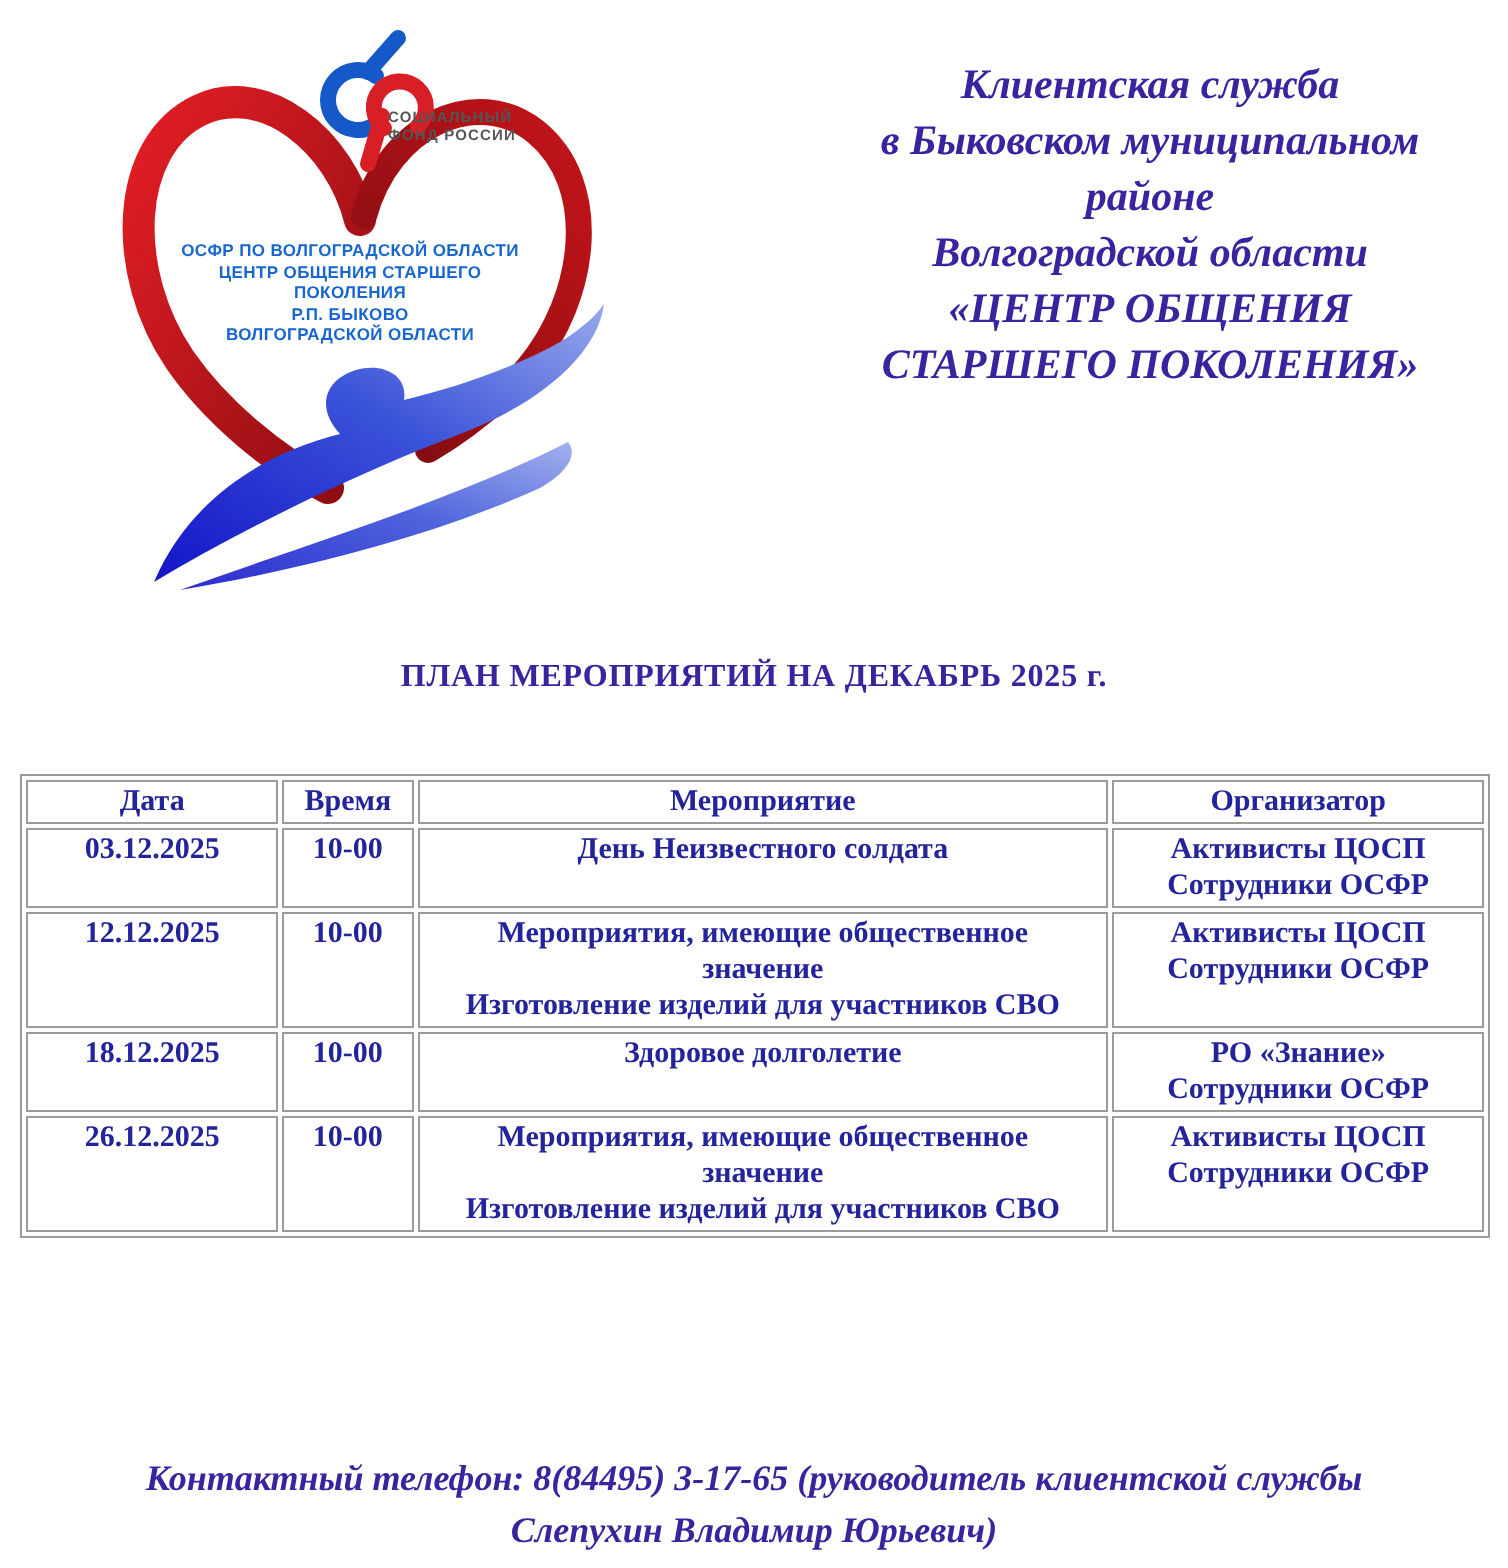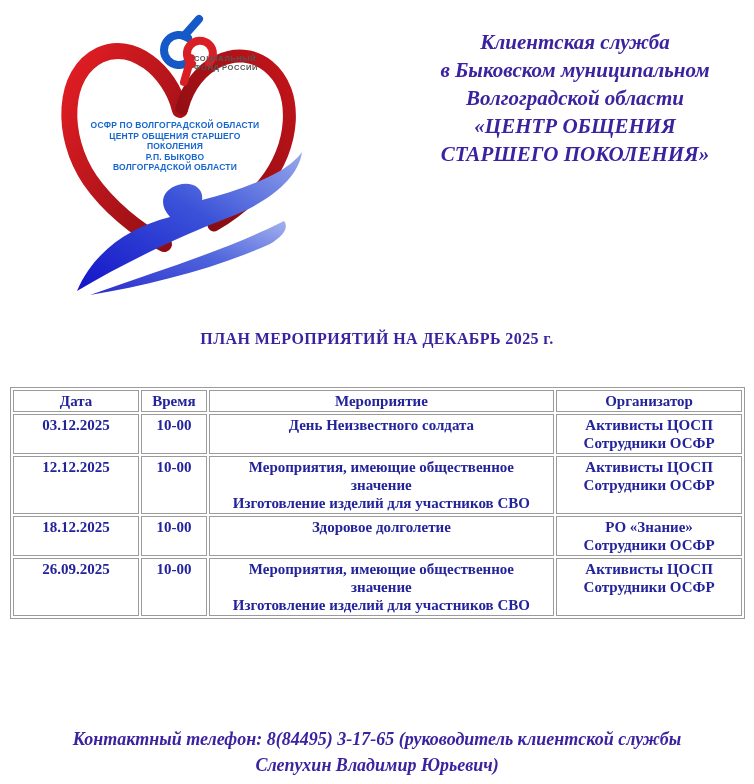--- a/index.html
+++ b/index.html
@@ -104,20 +104,21 @@
     <div>ЦЕНТР ОБЩЕНИЯ СТАРШЕГО</div>
     <div>ПОКОЛЕНИЯ</div>
     <div>Р.П. БЫКОВО</div>
     <div>ВОЛГОГРАДСКОЙ ОБЛАСТИ</div>
   </div>
 </div>
 
 <div class="title-block">
   <div>Клиентская служба</div>
   <div>в Быковском муниципальном</div>
+  <div>районе</div>
   <div>Волгоградской области</div>
   <div>«ЦЕНТР ОБЩЕНИЯ</div>
   <div>СТАРШЕГО ПОКОЛЕНИЯ»</div>
 </div>
 
 <div class="plan-heading">ПЛАН МЕРОПРИЯТИЙ НА ДЕКАБРЬ 2025 г.</div>
 
 <table class="events-table">
   <tbody>
       <tr style="height:20px;">
@@ -160,21 +161,21 @@
       <div class="event-lines">Здоровое долголетие</div>
     </td>
     <td>
       <div>РО «Знание»</div>
       <div>Сотрудники ОСФР</div>
     </td>
   </tr>
 
 
   <tr style="height:56px;">
-    <td>26.09.2025</td>
+    <td>26.12.2025</td>
     <td>10-00</td>
     <td>
       <div class="event-lines">Мероприятия, имеющие общественное значение</div>
       <div class="event-lines">Изготовление изделий для участников СВО</div>
     </td>
     <td>
       <div>Активисты ЦОСП</div>
       <div>Сотрудники ОСФР</div>
     </td>
   </tr>

